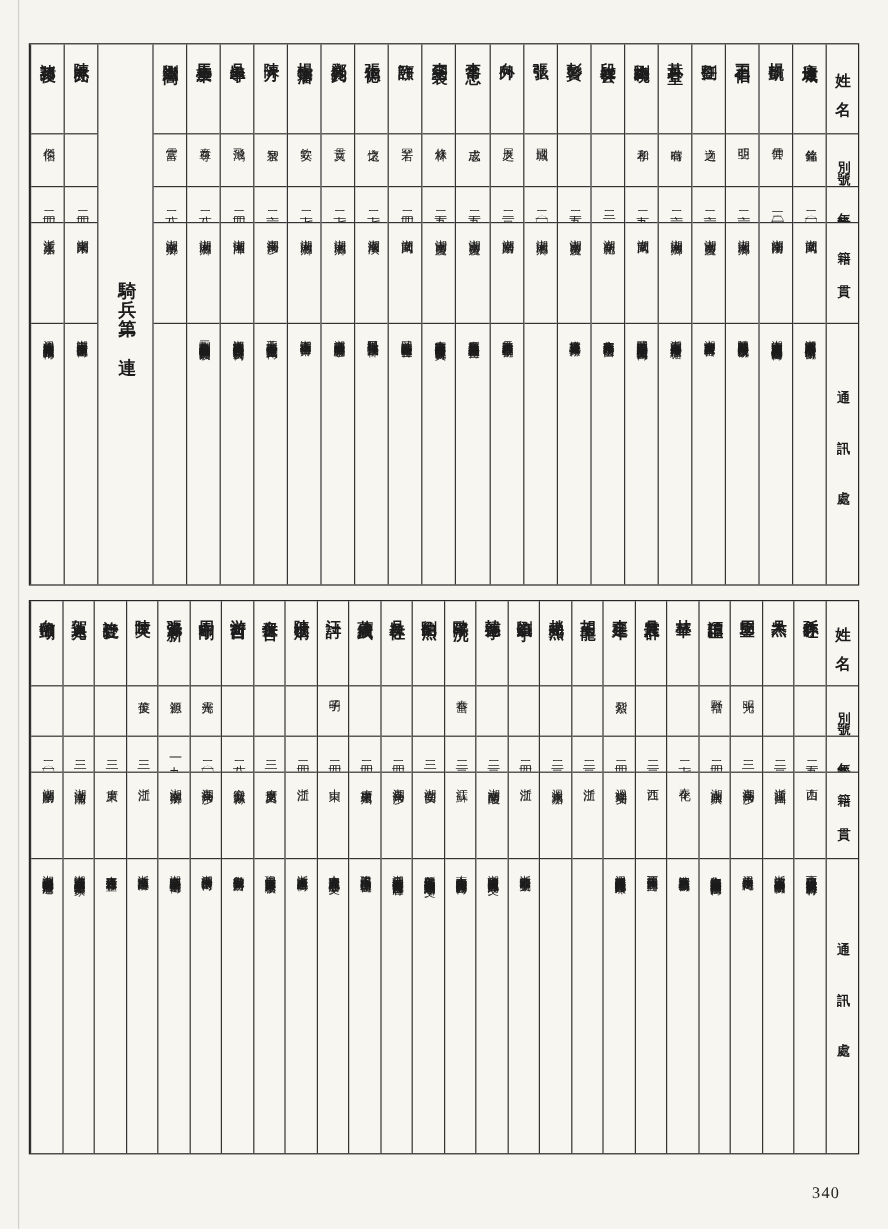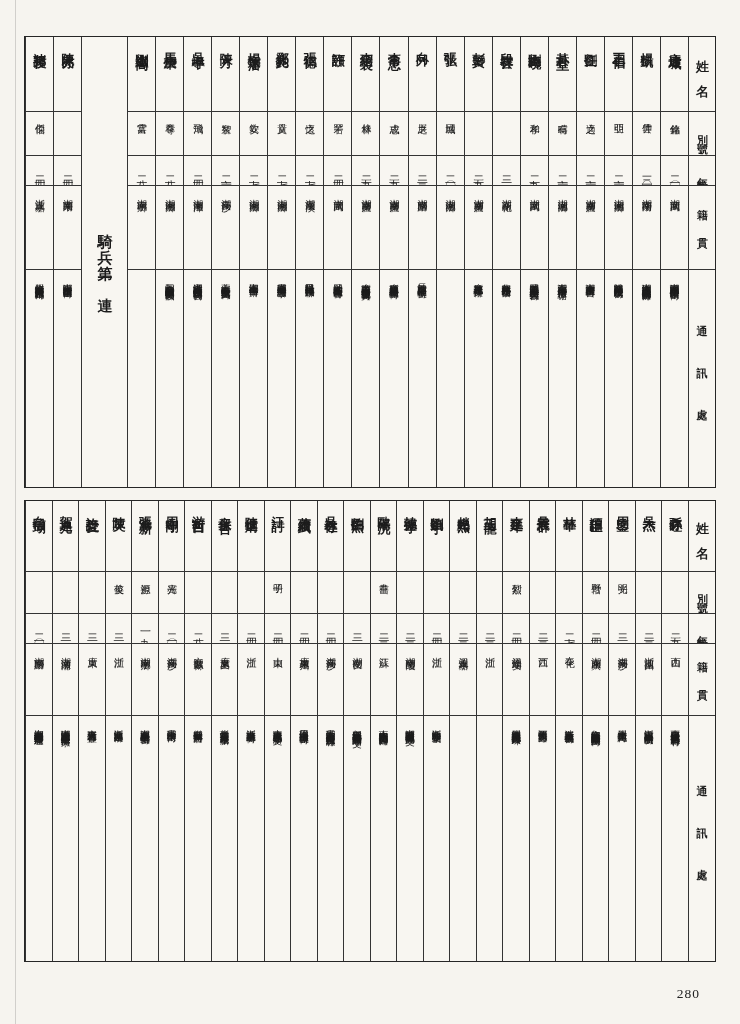--- a/index.html
+++ b/index.html
@@ -894,14 +894,14 @@
           <span class="vtext">二〇</span>
         </div>
         <div class="cell c-origin">
           <span class="vtext">湖南黔陽</span>
         </div>
         <div class="cell c-address">
           <span class="vtext">湘鄉七都城江橋郵局轉雙江口老屋</span>
         </div>
       </div>
     </div>
-  <div class="page-number">280</div>
+  <div class="page-number">340</div>
 </div>
 
 </body></html>

